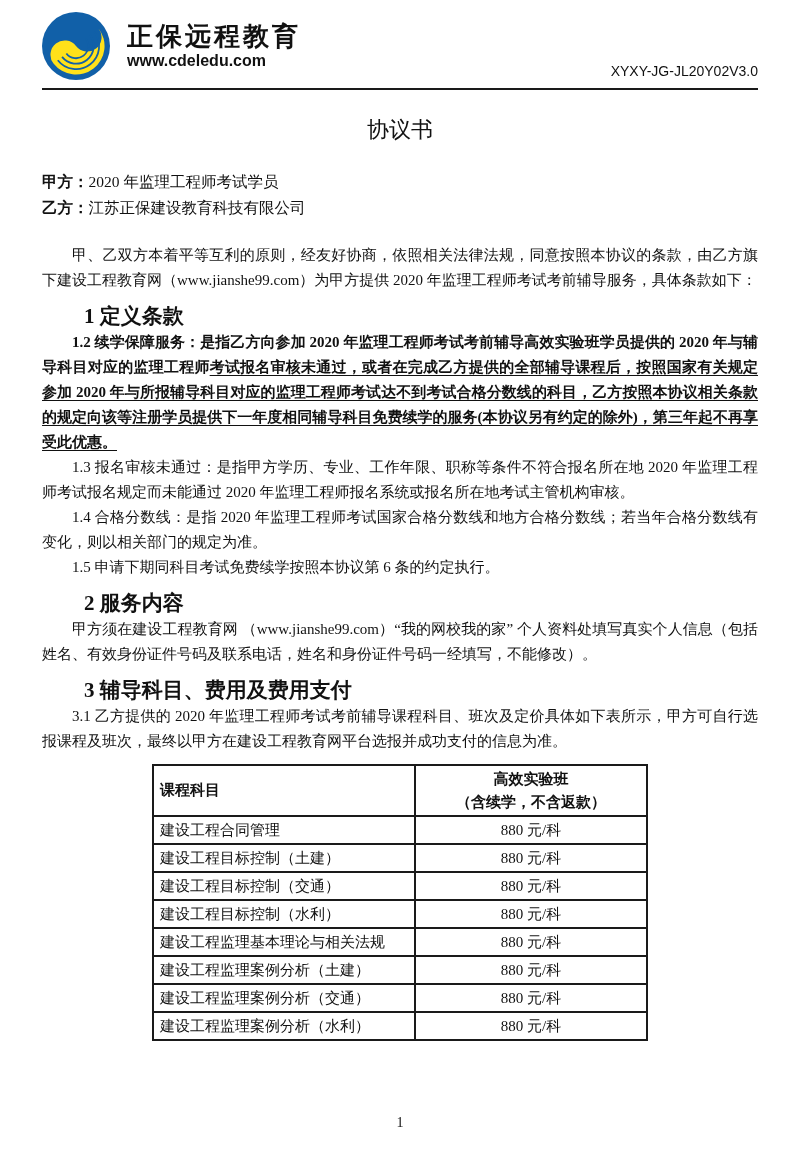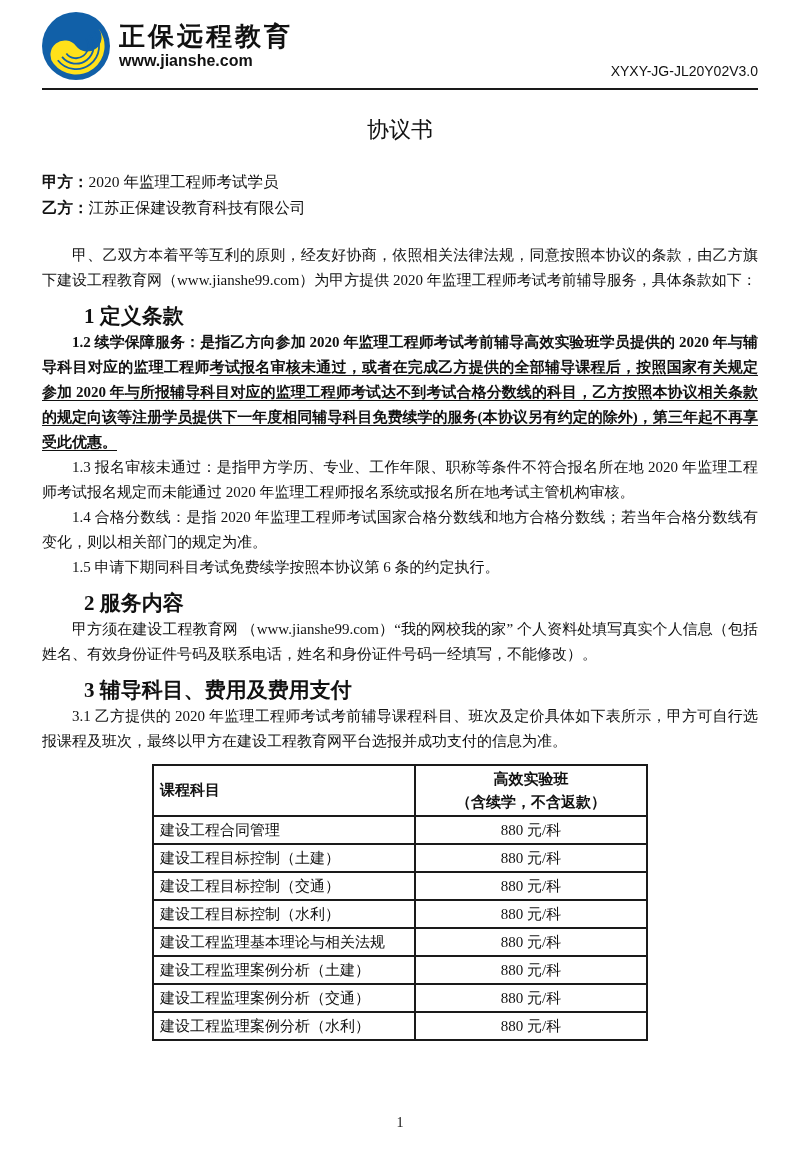--- a/index.html
+++ b/index.html
@@ -9,21 +9,21 @@
     font-family:"Liberation Serif","DejaVu Serif",serif; color:#111;
   }
   
   .header {
     display:flex; justify-content:space-between; align-items:flex-end;
     border-bottom:2px solid #1a1a1a; padding-bottom:8px; min-height:62px;
   }
   .brand { display:flex; align-items:center; gap:9px; }
   .logo-wrap { width:68px; height:68px; flex:0 0 auto; }
   .brand-text { display:flex; flex-direction:column; justify-content:center;
-    font-family:"Liberation Sans","DejaVu Sans",sans-serif; }
+    font-family:"Liberation Sans","DejaVu Sans",sans-serif;margin-left:8px; }
   .brand-name { font-size:26px; font-weight:bold; letter-spacing:3px; line-height:30px; }
   .brand-url  { font-size:16px; font-weight:bold; line-height:20px; }
   .doc-code { font-family:"Liberation Sans","DejaVu Sans",sans-serif;
     font-size:14px; padding-bottom:1px; }
   
   .doc-title { text-align:center; font-size:22px; font-weight:normal; margin:25px 0 24px 0; }
   .parties { font-size:15.5px; line-height:26px; }
   .party-label { font-weight:bold; }
   
   .para { font-size:15px; line-height:25px; text-align:justify; text-indent:2em; margin:0; }
@@ -61,21 +61,21 @@
             <g stroke="#1160a8" stroke-width="2.6" fill="none">
               <path d="M50,16 a34,34 0 0 1 0,68"></path>
               <path d="M50,24 a26,26 0 0 1 0,52"></path>
               <path d="M50,32 a18,18 0 0 1 0,36"></path>
             </g>
           </g>
         </svg>
       </div>
       <div class="brand-text">
         <span class="brand-name">正保远程教育</span>
-        <span class="brand-url">www.jianshe.com</span>
+        <span class="brand-url">www.cdeledu.com</span>
       </div>
     </div>
     <div class="doc-code">XYXY-JG-JL20Y02V3.0</div>
   </div>
 
   <div class="doc-title">协议书</div>
 
   <div class="parties">
     <div><span class="party-label">甲方：</span><span>2020 年监理工程师考试学员</span></div>
     <div><span class="party-label">乙方：</span><span>江苏正保建设教育科技有限公司</span></div>

